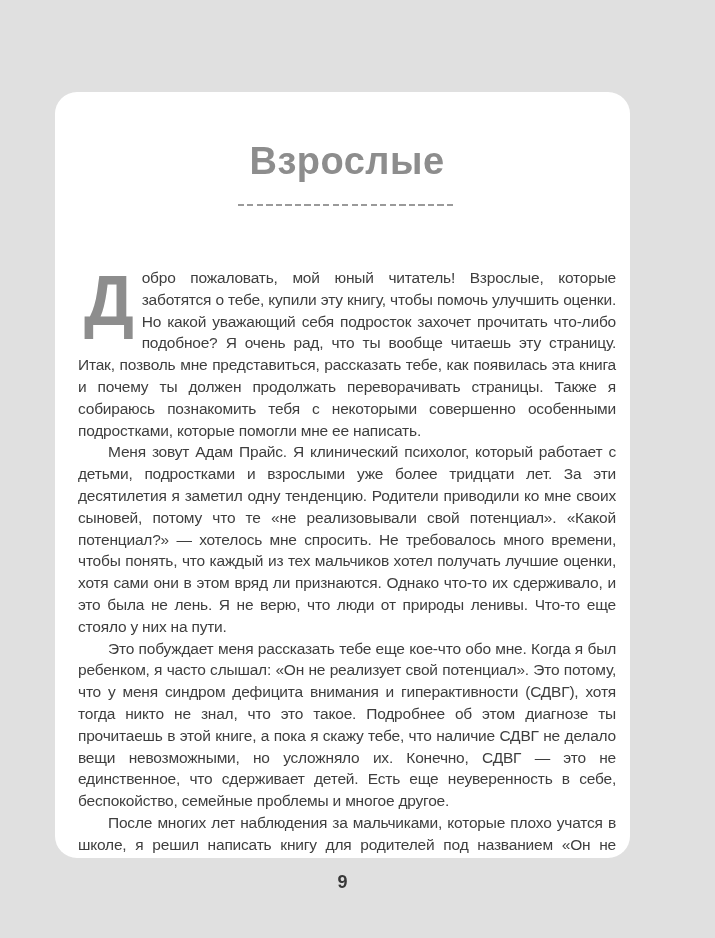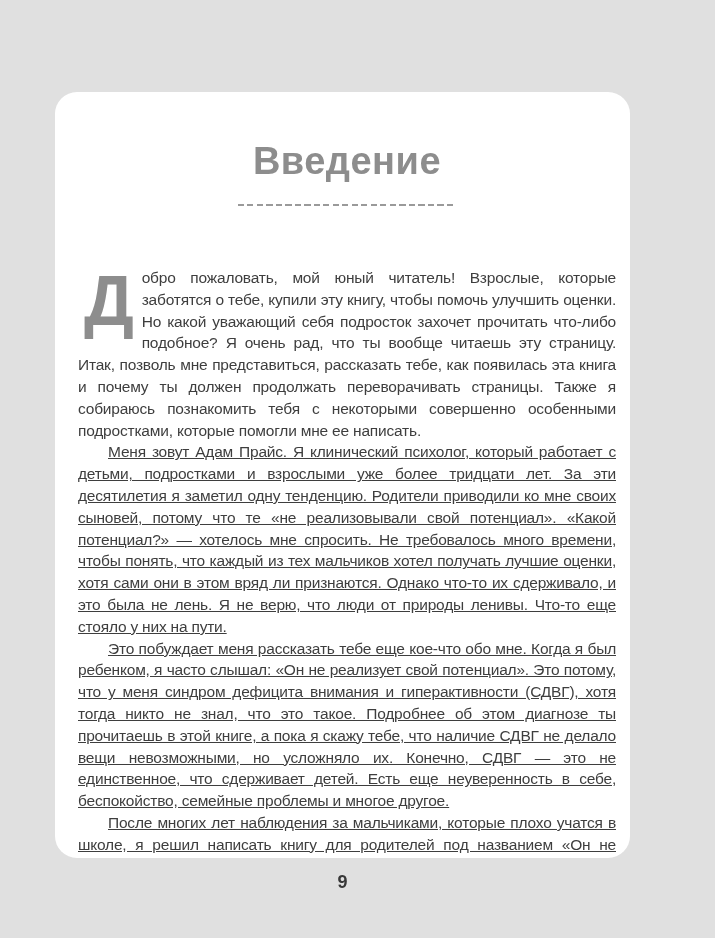--- a/index.html
+++ b/index.html
@@ -54,21 +54,20 @@
   .body-text {
     margin-top: 61px;
     color: var(--body-text);
     font-size: 15.5px;
     line-height: 21.8px;
     letter-spacing: -0.2px;
     text-align: justify;
   }
   .body-text p.indent {
     text-indent: 30px;
-    text-decoration: underline;
   }
   .dropcap {
     float: left;
     font-size: 70px;
     line-height: 0.94;
     font-weight: bold;
     color: var(--heading);
     margin: 2px 8px 0 6px;
   }
   .page-number {
@@ -82,21 +81,21 @@
     color: var(--page-number);
   }
 </style>
 </head>
 <body>
 
 <div class="stage">
 
   <div class="book-page">
 
-    <h1 class="chapter-title">Введение</h1>
+    <h1 class="chapter-title">Взрослые</h1>
 
     <div class="divider"></div>
 
     <div class="body-text">
 
       <p><span class="dropcap">Д</span><span>обро пожаловать, мой юный читатель! Взрослые, которые заботятся о тебе, купили эту книгу, чтобы помочь улучшить оценки. Но какой уважающий себя подросток захочет прочитать что-либо подобное? Я очень рад, что ты вообще читаешь эту страницу. Итак, позволь мне представиться, рассказать тебе, как появилась эта книга и почему ты должен продолжать переворачивать страницы. Также я собираюсь познакомить тебя с некоторыми совершенно особенными подростками, которые помогли мне ее написать.</span></p>
 
       <p class="indent">Меня зовут Адам Прайс. Я клинический психолог, который работает с детьми, подростками и взрослыми уже более тридцати лет. За эти десятилетия я заметил одну тенденцию. Родители приводили ко мне своих сыновей, потому что те «не реализовывали свой потенциал». «Какой потенциал?» — хотелось мне спросить. Не требовалось много времени, чтобы понять, что каждый из тех мальчиков хотел получать лучшие оценки, хотя сами они в этом вряд ли признаются. Однако что-то их сдерживало, и это была не лень. Я не верю, что люди от природы ленивы. Что-то еще стояло у них на пути.</p>
 
       <p class="indent">Это побуждает меня рассказать тебе еще кое-что обо мне. Когда я был ребенком, я часто слышал: «Он не реализует свой потенциал». Это потому, что у меня синдром дефицита внимания и гиперактивности (СДВГ), хотя тогда никто не знал, что это такое. Подробнее об этом диагнозе ты прочитаешь в этой книге, а пока я скажу тебе, что наличие СДВГ не делало вещи невозможными, но усложняло их. Конечно, СДВГ — это не единственное, что сдерживает детей. Есть еще неуверенность в себе, беспокойство, семейные проблемы и многое другое.</p>

